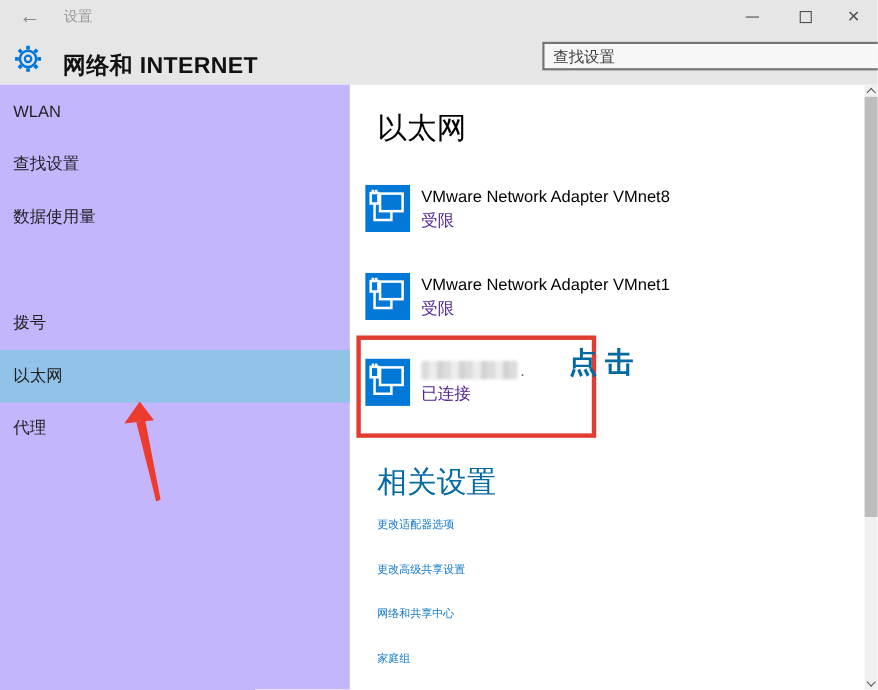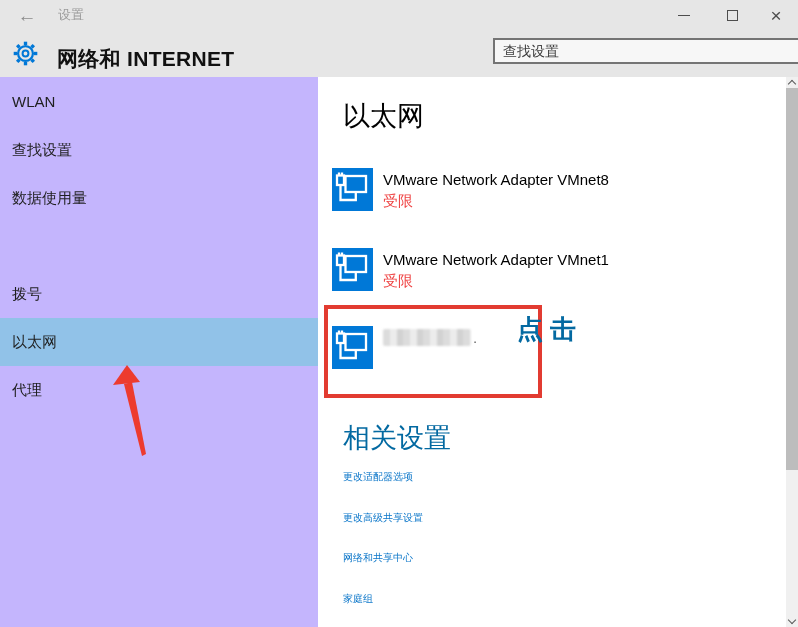--- a/index.html
+++ b/index.html
@@ -40,21 +40,21 @@
     padding-left:12px; font-size:15px; color:#1f1f1f; cursor:default; }
   .side-item.selected { background:#91c2e8; }
 
   
   .main-heading { position:absolute; left:343px; top:98px; font-size:27px; font-weight:300; color:#000; }
 
   .adapter { position:absolute; left:332px;border-radius:20px; }
   .eth-icon { width:41px; height:43px; display:block; }
   .adapter-text { position:absolute; left:51px; top:1px; width:330px; }
   .adapter-name { font-size:15px; color:#000; line-height:21px; white-space:nowrap; }
-  .adapter-status { font-size:15px; color:#ef4444; line-height:21px; }
+  .adapter-status { font-size:15px; color:#4c1d95; line-height:21px; }
 
   
   .censored {
     display:inline-block; width:88px; height:17px; vertical-align:-3px;
     border-radius:2px;
     background:
       repeating-linear-gradient(90deg, #dcdcdc 0 7px, #ececec 7px 14px, #d2d2d2 14px 20px),
       #e3e3e3;
     filter: blur(1.3px);
   }
@@ -179,20 +179,21 @@
       <g stroke="#fff" stroke-width="2.3" fill="none">
         <rect x="13.5" y="8" width="20.5" height="16"></rect>
         <rect x="5" y="7.5" width="7" height="9.5"></rect>
         <line x1="7" y1="4.5" x2="7" y2="7.5"></line>
           <line x1="10" y1="4.5" x2="10" y2="7.5"></line>
         <polyline points="8.5,17 8.5,32 23.8,32 23.8,24"></polyline>
       </g>
     </svg>
     <div class="adapter-text">
       <div class="adapter-name"><span class="censored"></span><span class="name-dot">.</span></div>
+      <div class="adapter-status">已连接</div>
     </div>
   </div>
 
   <div class="red-box"></div>
   <div class="click-label">点击</div>
   <svg class="arrow-svg" width="60" height="105" viewBox="0 0 60 105">
     <polygon points="27,7 13,27 40,24" fill="#ed3b2e"></polygon>
     <polygon points="24,26 42,98 46,96 32,24" fill="#ed3b2e"></polygon>
   </svg>
 

